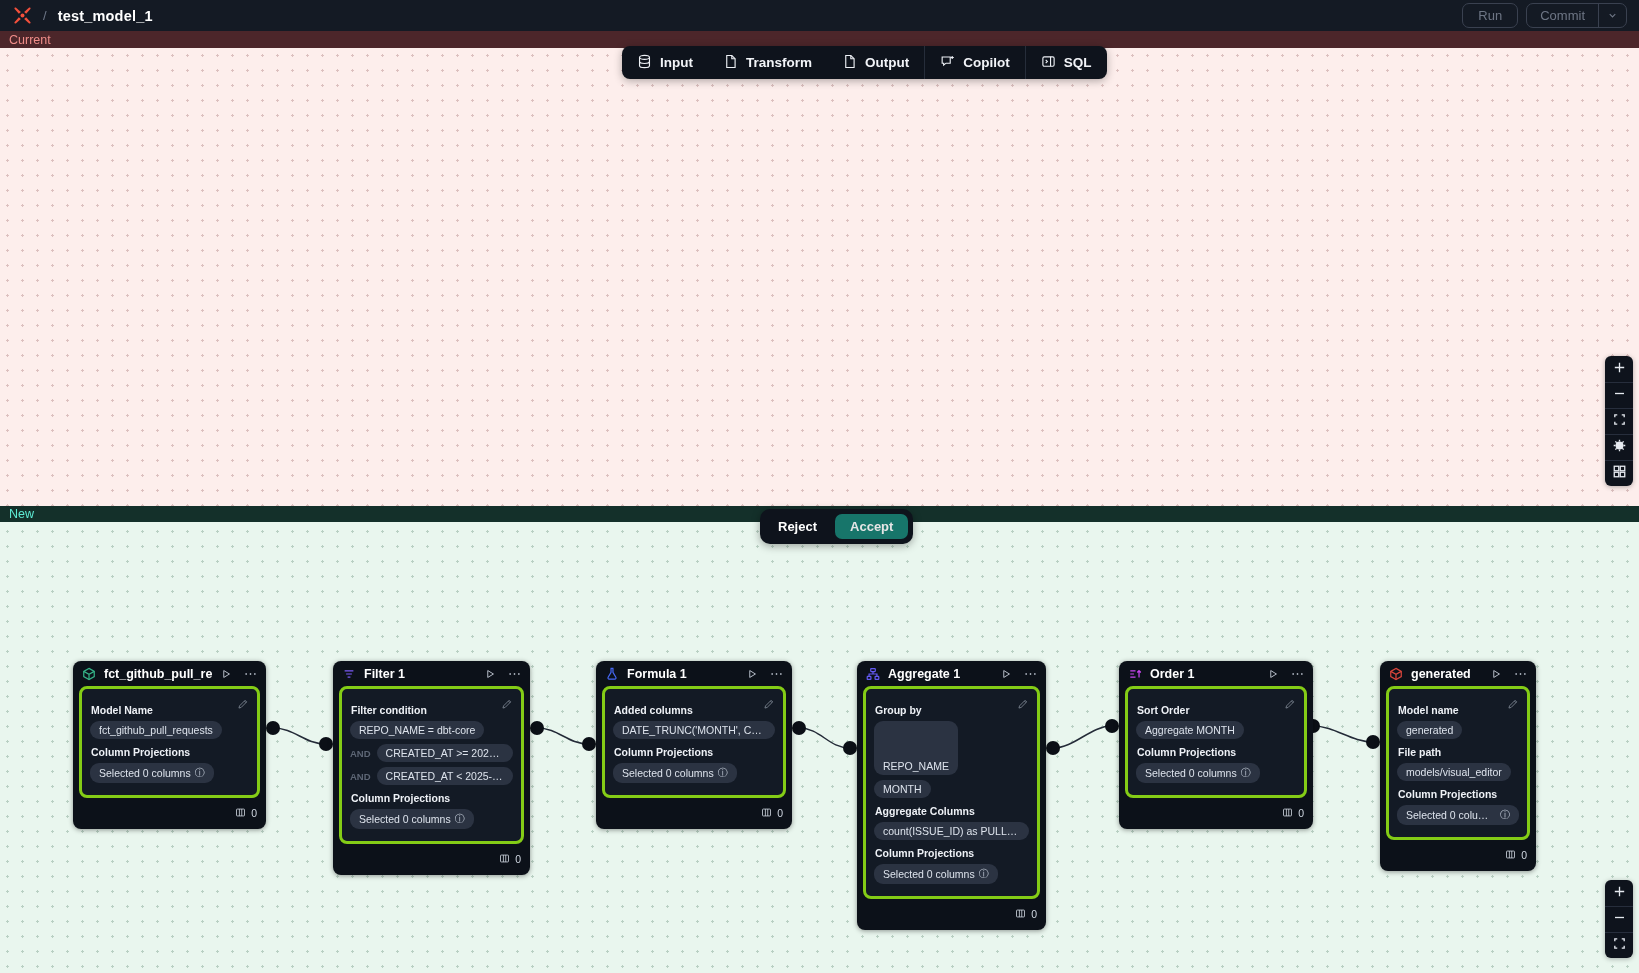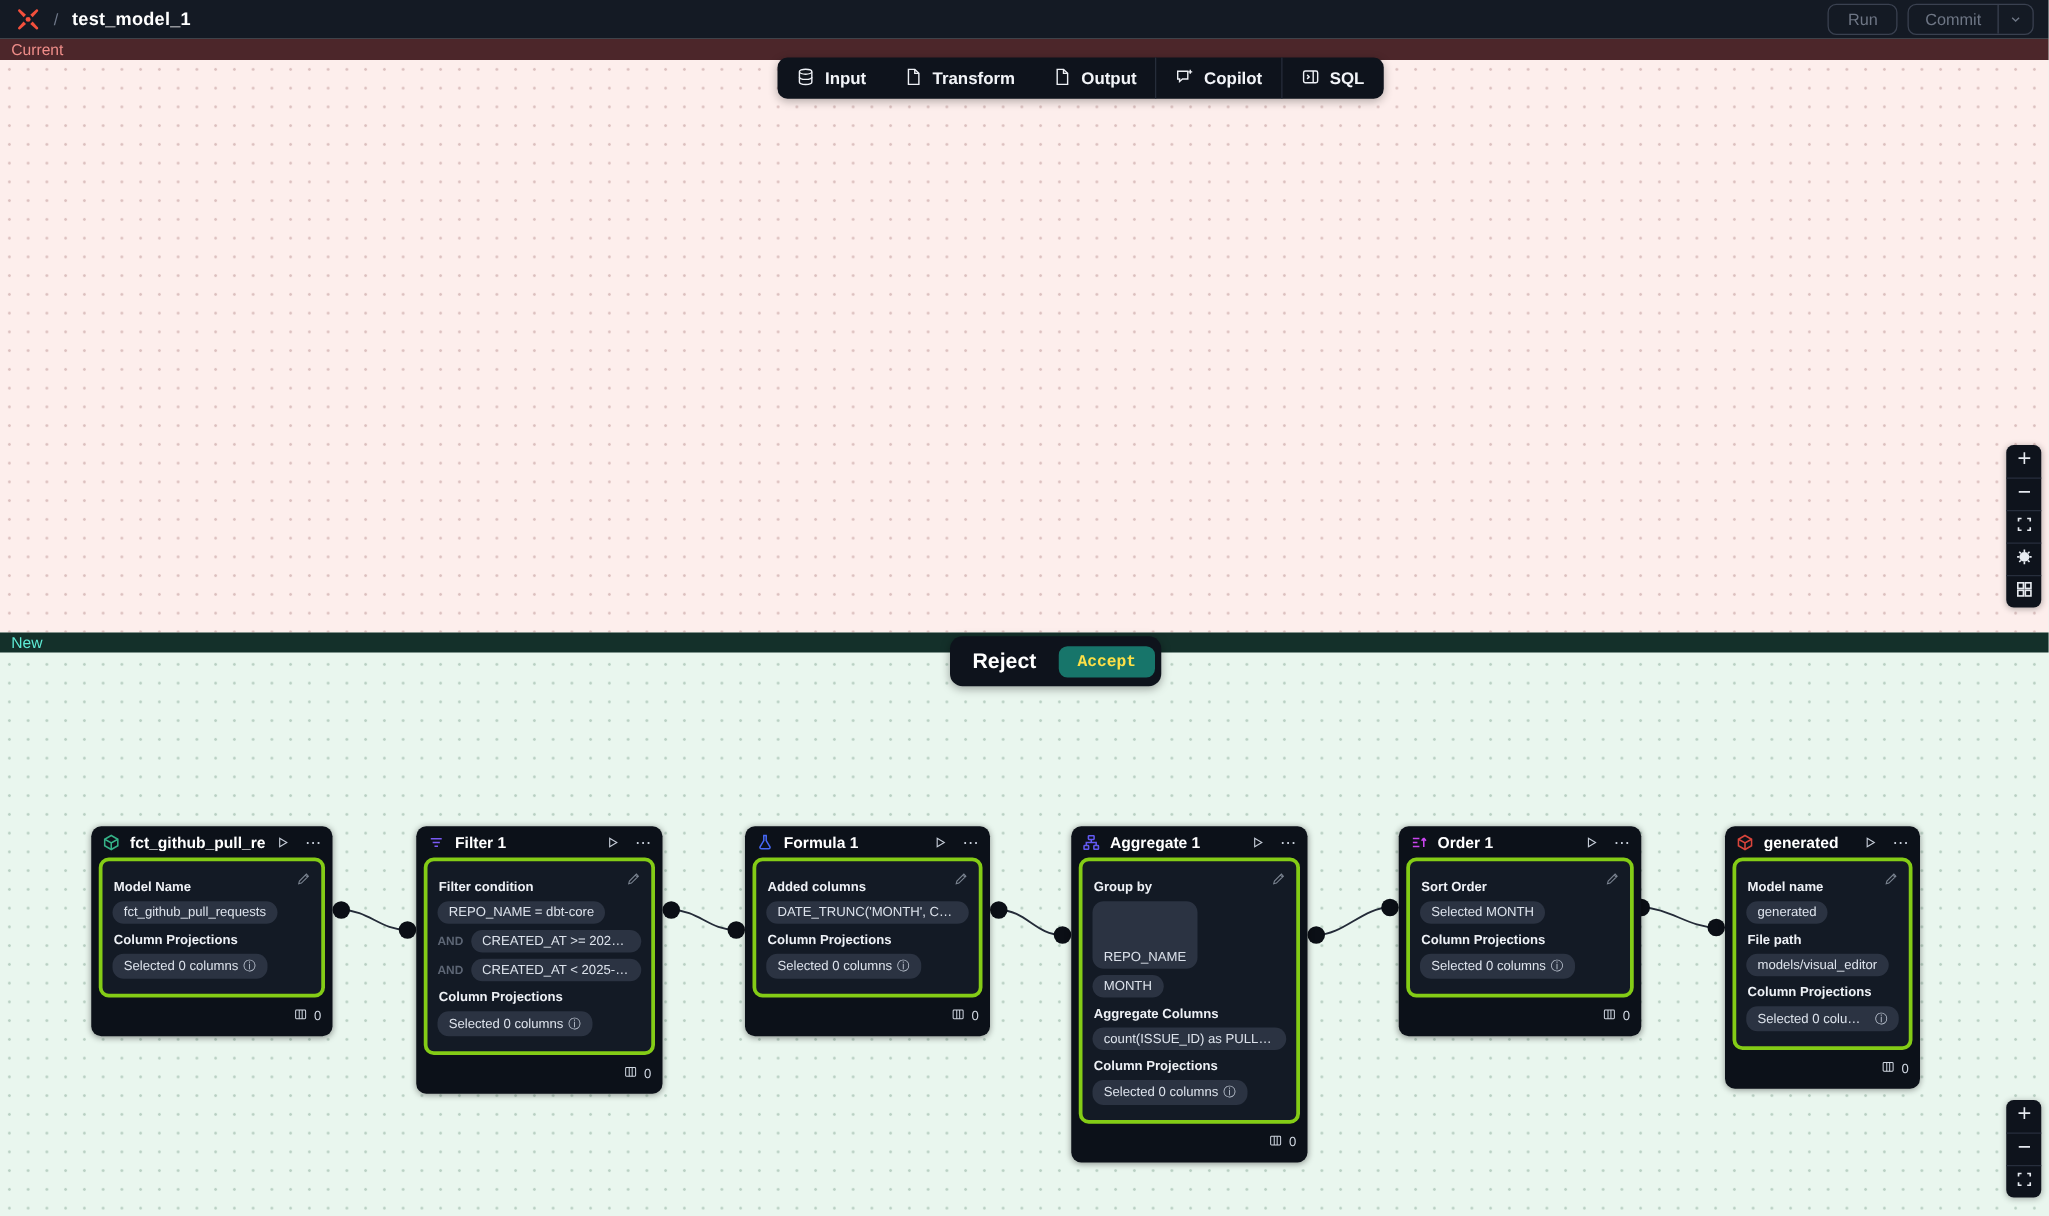--- a/index.html
+++ b/index.html
@@ -75,22 +75,22 @@
   .ctrl-btn + .ctrl-btn { border-top:1px solid #272e3c; }
   .ctrl-btn svg { width:15px; height:15px; stroke:#e6eaf0; fill:none; stroke-width:1.4; }
 
   
   .review-bar {
     position:absolute; left:760px; top:509px; z-index:45;
     background:#0e131c; border-radius:10px; padding:5px; display:flex; gap:5px;
     box-shadow:0 2px 8px rgba(0,0,0,.35); align-items:center;
   }
   .reject-btn { color:#fff; background:transparent; border:none; font-family:inherit;
-                font-size:17px; font-weight:600; padding:5px 13px; cursor:pointer; }
-  .accept-btn { color:#fde047; border:none; font-family:Liberation Mono, monospace; font-size:13px; font-weight:600;
+                font-size:13px; font-weight:600; padding:5px 13px; cursor:pointer; }
+  .accept-btn { color:#e5e5e5; border:none; font-family:Liberation Sans, sans-serif; font-size:13px; font-weight:600;
                 padding:5px 15px; border-radius:7px; cursor:pointer; }
 
   
   .edge-layer { position:absolute; top:0; left:0; width:1639px; height:973px;
                 z-index:5; pointer-events:none; }
   .edge-path { fill:none; stroke:#242b38; stroke-width:1.5; }
   .edge-handle { fill:#0b0f16; }
 
   
   .node {
@@ -481,21 +481,21 @@
         </span>
         <span class="node-more">⋯</span>
       </div>
       <div class="node-body">
         <span class="edit-pencil"><svg viewBox="0 0 16 16">
             <path d="M2.6 13.4l.8-2.9 7.4-7.4 2.1 2.1-7.4 7.4zM9.9 4.2 12 6.3"></path>
           </svg></span>
         <div class="sec-label">Sort Order</div>
         <div class="pill-row">
           <span class="pill">
-            <span style="overflow: hidden; text-overflow: ellipsis;">Selected MONTH</span>
+            <span style="overflow: hidden; text-overflow: ellipsis;">Aggregate MONTH</span>
           </span>
         </div>
         <div class="sec-label">Column Projections</div>
         <div class="pill-row">
           <span class="pill">
             <span style="overflow: hidden; text-overflow: ellipsis;">Selected 0 columns</span>
             <span class="info-glyph">ⓘ</span>
           </span>
         </div>
       </div>

